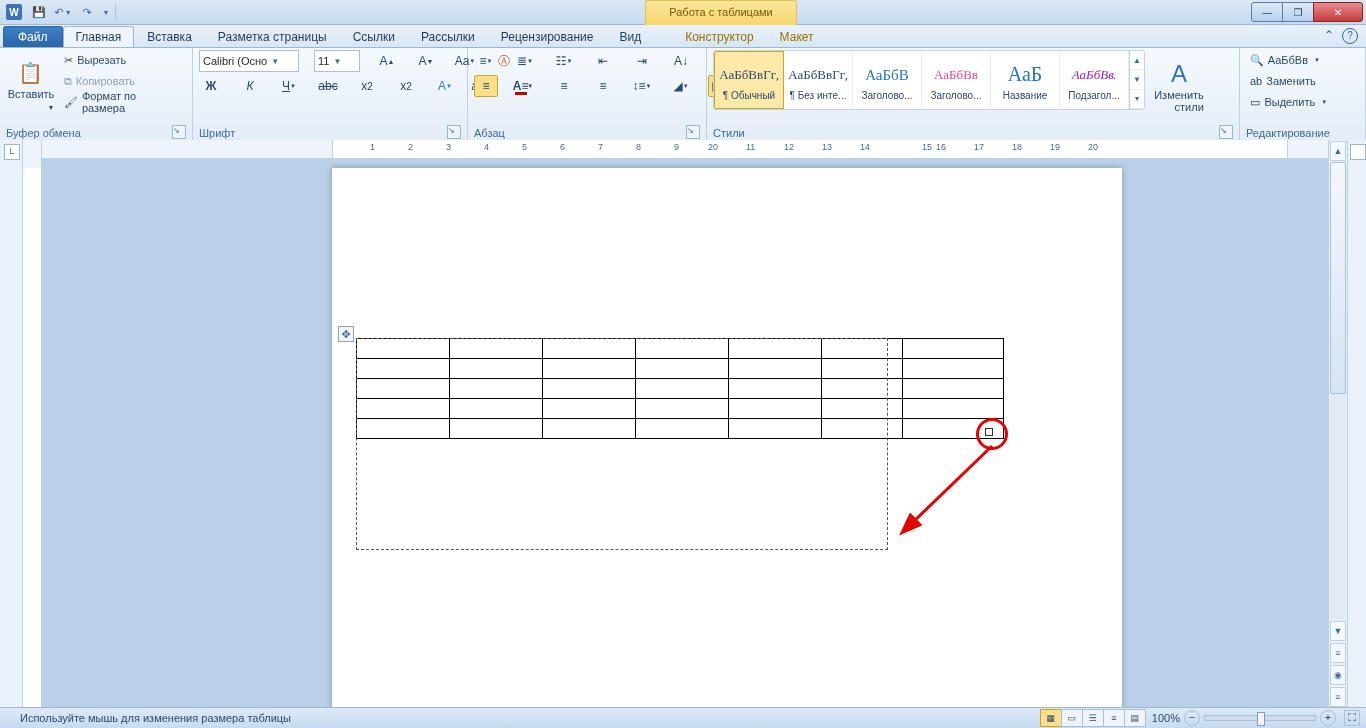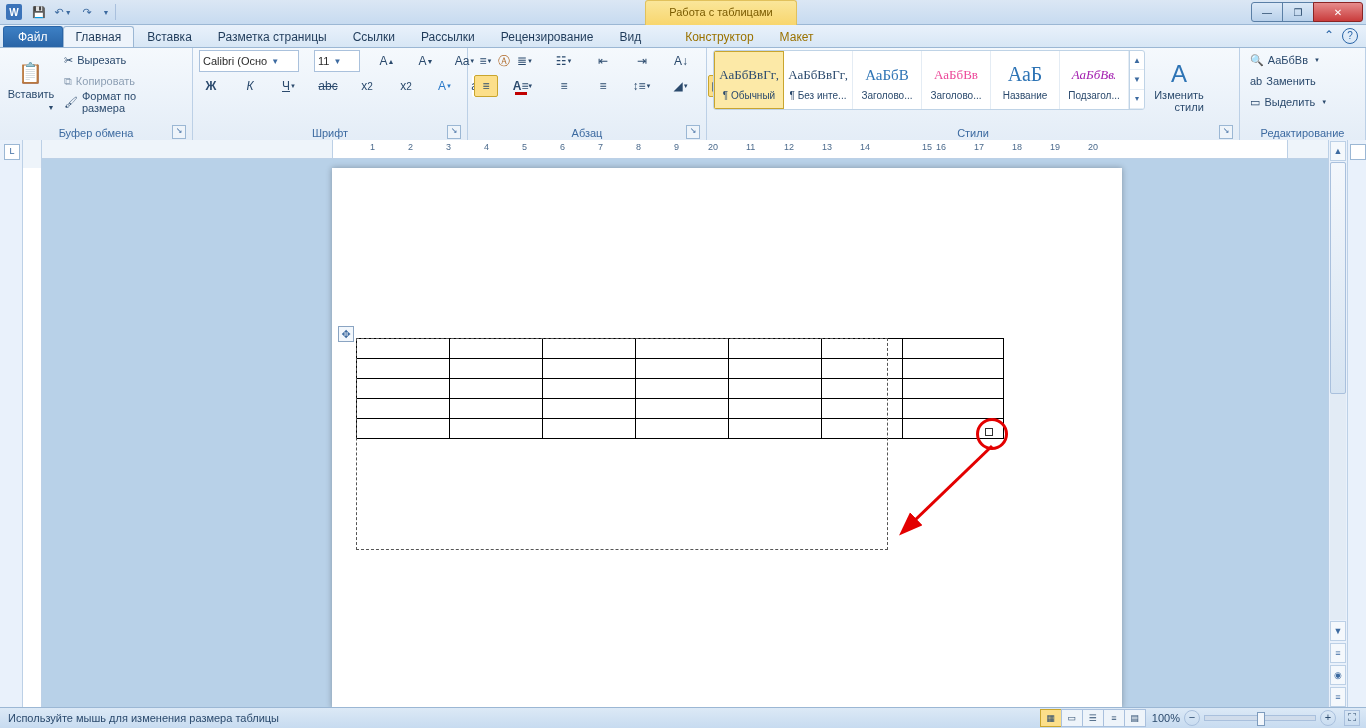--- a/index.html
+++ b/index.html
@@ -19,21 +19,21 @@
 
 .tabsrow{height:22px;background:linear-gradient(#e9f1fb,#d7e6f5);display:flex;align-items:flex-end;border-bottom:1px solid #9bb7d4;position:relative}
 .file-tab{background:linear-gradient(#3d80c5,#2a65a7);color:#fff;padding:3px 14px;margin-left:3px;border-radius:3px 3px 0 0;border:1px solid #2a65a7;border-bottom:none;font-size:12px}
 .tab{padding:3px 12px;color:#1f3b5a;font-size:12px;border:1px solid transparent;border-bottom:none;cursor:default}
 .tab.active{background:#eef4fb;border-color:#9bb7d4;border-radius:3px 3px 0 0}
 .tab.context{color:#9a7200}
 .tabsrow .helpbtns{position:absolute;right:8px;top:3px;display:flex;gap:8px;color:#2a65a7;font-size:12px}
 
 .ribbon{height:92px;background:linear-gradient(#f5f9fd,#e4edf7);border-bottom:1px solid #9bb7d4;display:flex;position:relative}
 .group{border-right:1px solid #bcd0e6;padding:2px 6px 0 6px;display:flex;flex-direction:column;justify-content:space-between;position:relative}
-.group-label{text-align:center;color:#3c6aa0;font-size:11px;padding:1px 0;position:relative}
+.group-label{text-align:left;color:#3c6aa0;font-size:11px;padding:1px 0;position:relative}
 .group-label .launcher{position:absolute;right:0;bottom:1px;width:12px;height:12px;border:1px solid #9bb7d4;font-size:8px;line-height:10px;color:#3c6aa0;background:#eef4fa}
 .g-body{display:flex;align-items:flex-start;gap:4px;flex:1}
 .bigbtn{display:flex;flex-direction:column;align-items:center;justify-content:center;width:44px;height:66px;border:1px solid transparent;border-radius:3px;padding:2px}
 .bigbtn .ic{width:30px;height:30px;display:flex;align-items:center;justify-content:center;font-size:20px}
 .bigbtn .lbl{font-size:11px;color:#2b4a6d;text-align:right;line-height:12px}
 .smallrow{display:flex;align-items:flex-end;gap:15px;height:22px}
 .smallbtn{width:22px;height:20px;display:flex;align-items:center;justify-content:center;border:1px solid transparent;border-radius:2px;font-size:12px;color:#2b4a6d}
 .smallbtn.on{background:#fcdf8a;border-color:#c9a52e}
 .combo{height:20px;border:1px solid #aac1dc;background:#fff;display:flex;align-items:center;padding:0 3px;font-size:11px}
 .combo .dd{margin-left:4px;color:#3c6aa0;font-size:8px}
@@ -66,21 +66,21 @@
 .annot-circle{position:absolute;width:26px;height:26px;border:3px solid #e30000;border-radius:50%}
 .annot-arrow{position:absolute;pointer-events:none}
 .vscroll{width:18px;background:#e9f1fb;border-left:1px solid #bcd0e6;display:flex;flex-direction:column}
 .vs-btn{height:18px;border:1px solid #bcd0e6;margin:1px;background:#f4f8fc;display:flex;align-items:center;justify-content:center;color:#3c6aa0;font-size:9px}
 .vs-track{flex:1;margin:0 1px;background:#e2ebf5;position:relative}
 .vs-thumb{position:absolute;left:0;right:0;top:0;height:230px;background:linear-gradient(#f3f7fc,#d6e4f2);border:1px solid #a9c0dd;border-radius:2px}
 .rightpanel{width:18px;background:#e9f1fb;border-left:1px solid #bcd0e6}
 .rightpanel .ic{margin:4px 2px;width:14px;height:14px;border:1px solid #9bb7d4;background:#fff}
 
 .status{position:absolute;left:0;right:0;bottom:0;height:20px;background:linear-gradient(#dce9f6,#c7dbf0);border-top:1px solid #9bb7d4;display:flex;align-items:center;font-size:11px;color:#2b4a6d}
-.status .msg{padding-left:8px;flex:1}
+.status .msg{padding-left:20px;flex:1}
 .status .views{display:flex;gap:0;margin-right:6px}
 .status .vbtn{width:20px;height:16px;border:1px solid #a9c0dd;background:#eef4fa;margin-left:-1px;display:flex;align-items:center;justify-content:center;font-size:9px}
 .status .vbtn.on{background:#fcdf8a;border-color:#c9a52e}
 .zoom{display:flex;align-items:center;gap:4px;margin-right:6px}
 .zoom-track{width:110px;height:4px;background:#d0dceb;position:relative;border:1px solid #a9c0dd}
 .zoom-thumb{position:absolute;top:-4px;left:52px;width:6px;height:12px;background:#f3f7fc;border:1px solid #7d9bbd}
 svg{display:block}
 </style>
 </head>
 <body>

